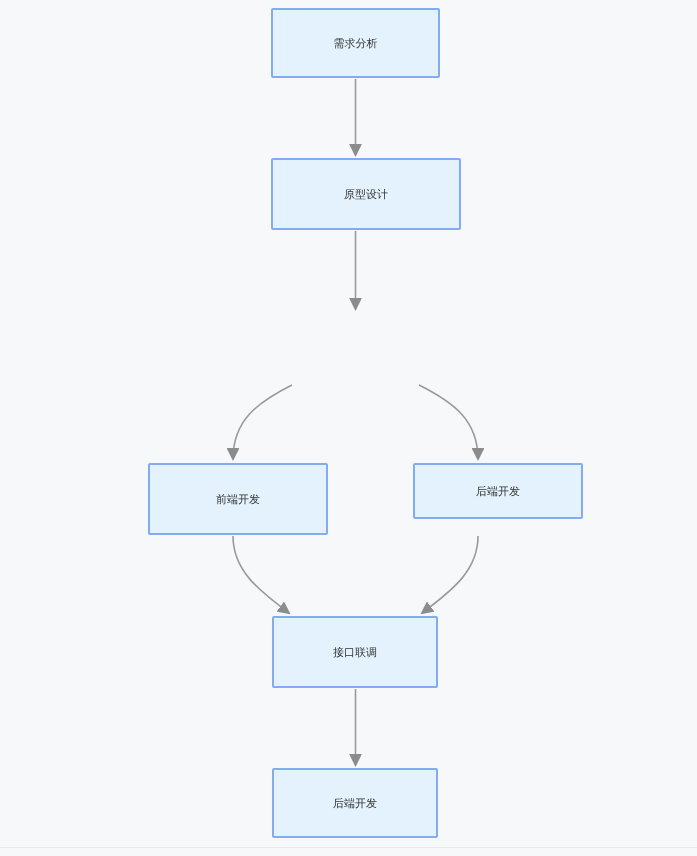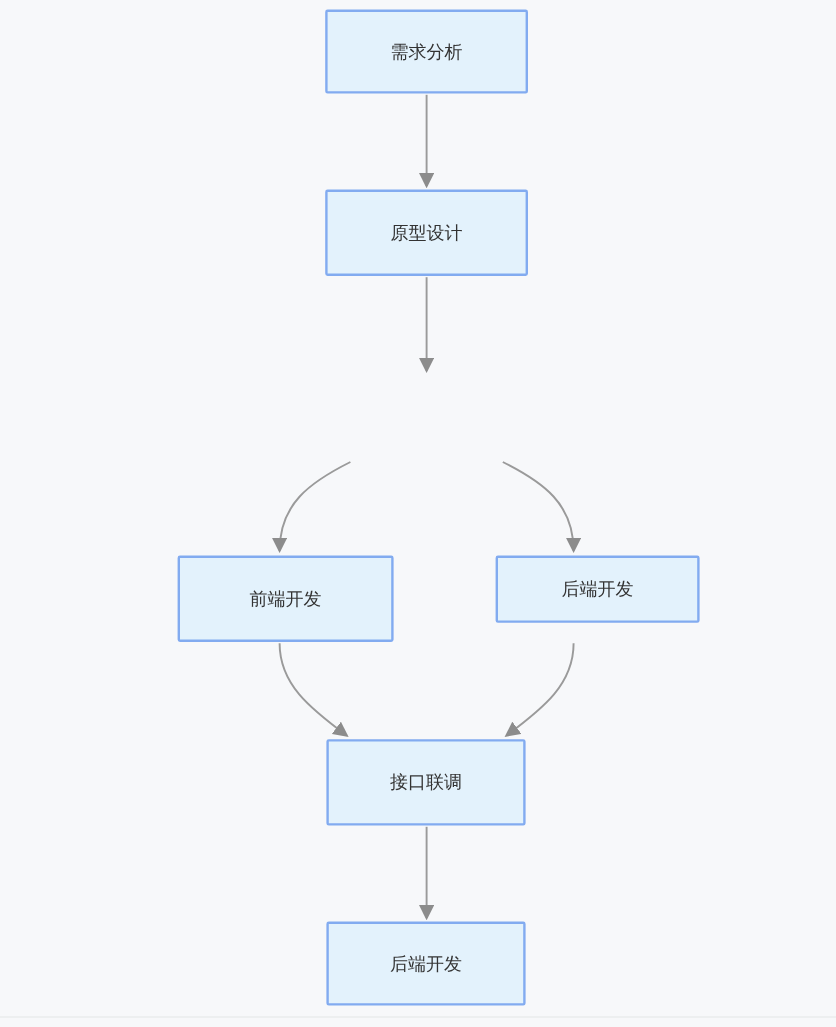--- a/index.html
+++ b/index.html
@@ -36,26 +36,26 @@
     position: absolute;
     background: var(--node-fill);
     border: 2px solid var(--node-border);
     border-radius: 2px;
     display: flex;
     align-items: center;
     justify-content: center;
   }
   .node-label {
     color: var(--text);
-    font-size: 15px;
+    font-size: 11px;
     line-height: 1;
     white-space: nowrap;
   }
   .node-requirements  { left: 271px; top: 8px;   width: 169px; height: 70px; }
-  .node-prototype     { left: 271px; top: 158px; width: 169px; height: 72px; }
+  .node-prototype     { left: 271px; top: 158px; width: 190px; height: 72px; }
   .node-ui-design     { left: 281px; top: 312px; width: 150px; height: 72px; }
   .node-frontend      { left: 148px; top: 463px; width: 180px; height: 72px; }
   .node-backend       { left: 413px; top: 463px; width: 170px; height: 56px; }
   .node-integration   { left: 272px; top: 616px; width: 166px; height: 72px; }
   .node-acceptance    { left: 272px; top: 768px; width: 166px; height: 70px; }
   .bottom-divider {
     position: absolute;
     left: 0; top: 847px;
     width: 697px; height: 1px;
     background: #e7e9ea;

